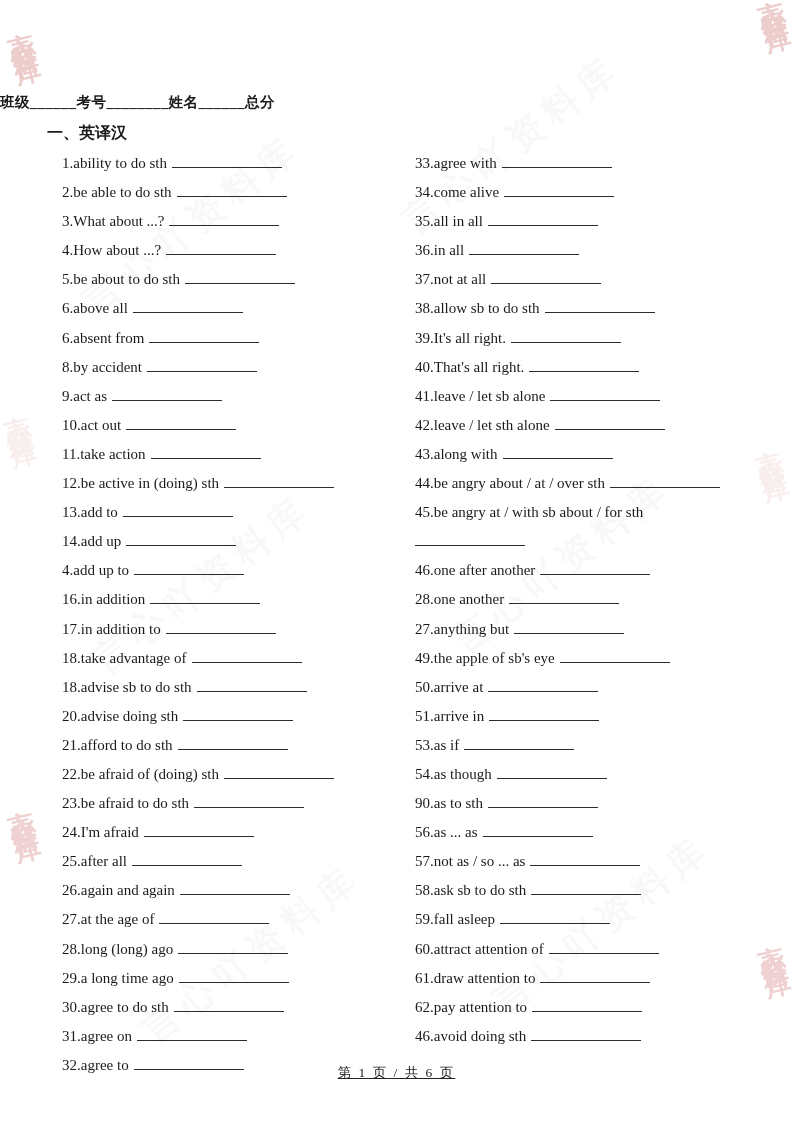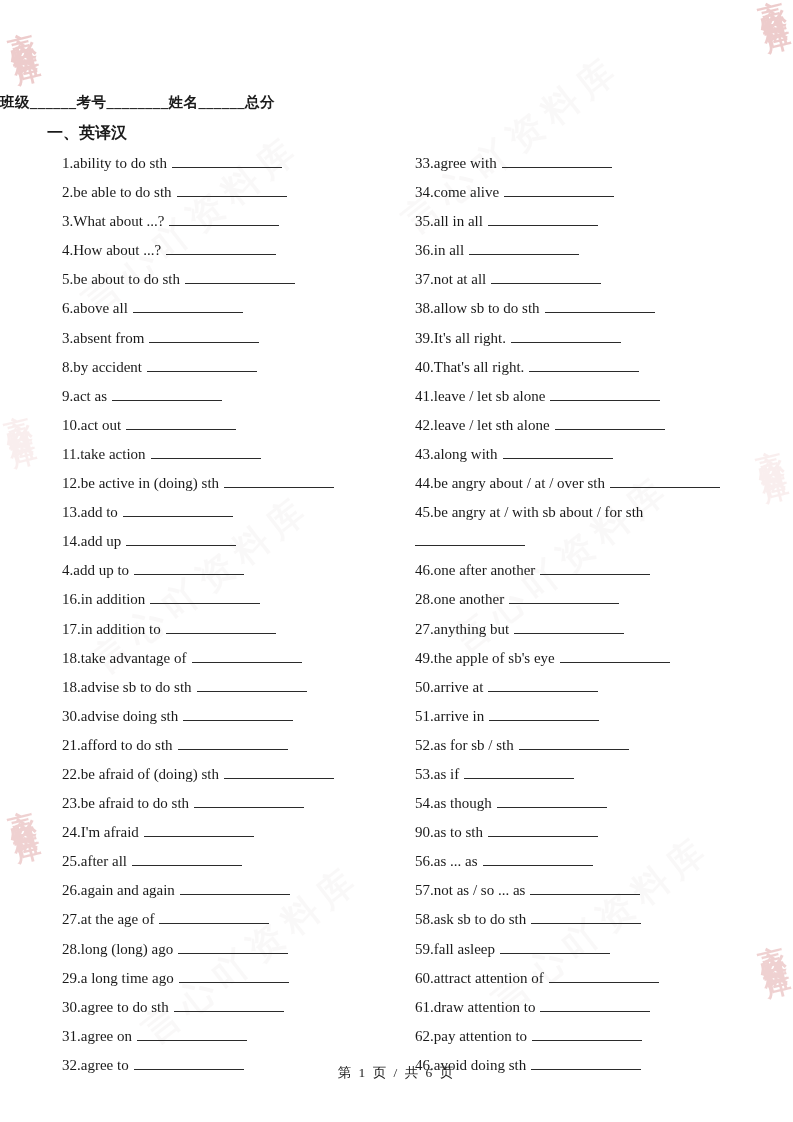--- a/index.html
+++ b/index.html
@@ -36,20 +36,21 @@
   .phrase { }
   .blank {
     display:inline-block; width:110px; height:5px;
     border-bottom:1px solid #2b2b2b;
   }
   .phrase + .blank { margin-left:5px; }
   .footer {
     position:absolute; top:1064px; left:0; width:100%;
     text-align:center; font-size:13.5px; color:#222;
     letter-spacing:2px;
+    text-decoration:underline;
   }
   
   .wm-edge {
     position:absolute;
     writing-mode:vertical-rl;
     font-family:"Liberation Sans", sans-serif;
     font-size:26px; font-weight:bold;
     color:#dd9b9b;
     letter-spacing:5px;
     pointer-events:none;
@@ -100,34 +101,34 @@
   <div class="info-line">班级______考号________姓名______总分</div>
   <div class="section-heading">一、英译汉</div>
 
   <div class="col col-left">
       <div class="row"><span class="phrase">1.ability to do sth</span><span class="blank"></span></div>
       <div class="row"><span class="phrase">2.be able to do sth</span><span class="blank"></span></div>
       <div class="row"><span class="phrase">3.What about ...?</span><span class="blank"></span></div>
       <div class="row"><span class="phrase">4.How about ...?</span><span class="blank"></span></div>
       <div class="row"><span class="phrase">5.be about to do sth</span><span class="blank"></span></div>
       <div class="row"><span class="phrase">6.above all</span><span class="blank"></span></div>
-      <div class="row"><span class="phrase">3.absent from</span><span class="blank"></span></div>
+      <div class="row"><span class="phrase">6.absent from</span><span class="blank"></span></div>
       <div class="row"><span class="phrase">8.by accident</span><span class="blank"></span></div>
       <div class="row"><span class="phrase">9.act as</span><span class="blank"></span></div>
       <div class="row"><span class="phrase">10.act out</span><span class="blank"></span></div>
       <div class="row"><span class="phrase">11.take action</span><span class="blank"></span></div>
       <div class="row"><span class="phrase">12.be active in (doing) sth</span><span class="blank"></span></div>
       <div class="row"><span class="phrase">13.add to</span><span class="blank"></span></div>
       <div class="row"><span class="phrase">14.add up</span><span class="blank"></span></div>
       <div class="row"><span class="phrase">4.add up to</span><span class="blank"></span></div>
       <div class="row"><span class="phrase">16.in addition</span><span class="blank"></span></div>
       <div class="row"><span class="phrase">17.in addition to</span><span class="blank"></span></div>
       <div class="row"><span class="phrase">18.take advantage of</span><span class="blank"></span></div>
       <div class="row"><span class="phrase">18.advise sb to do sth</span><span class="blank"></span></div>
-      <div class="row"><span class="phrase">30.advise doing sth</span><span class="blank"></span></div>
+      <div class="row"><span class="phrase">20.advise doing sth</span><span class="blank"></span></div>
       <div class="row"><span class="phrase">21.afford to do sth</span><span class="blank"></span></div>
       <div class="row"><span class="phrase">22.be afraid of (doing) sth</span><span class="blank"></span></div>
       <div class="row"><span class="phrase">23.be afraid to do sth</span><span class="blank"></span></div>
       <div class="row"><span class="phrase">24.I'm afraid</span><span class="blank"></span></div>
       <div class="row"><span class="phrase">25.after all</span><span class="blank"></span></div>
       <div class="row"><span class="phrase">26.again and again</span><span class="blank"></span></div>
       <div class="row"><span class="phrase">27.at the age of</span><span class="blank"></span></div>
       <div class="row"><span class="phrase">28.long (long) ago</span><span class="blank"></span></div>
       <div class="row"><span class="phrase">29.a long time ago</span><span class="blank"></span></div>
       <div class="row"><span class="phrase">30.agree to do sth</span><span class="blank"></span></div>
@@ -148,21 +149,20 @@
       <div class="row"><span class="phrase">43.along with</span><span class="blank"></span></div>
       <div class="row"><span class="phrase">44.be angry about / at / over sth</span><span class="blank"></span></div>
       <div class="row"><span class="phrase">45.be angry at / with sb about / for sth</span></div>
       <div class="row"><span class="blank"></span></div>
       <div class="row"><span class="phrase">46.one after another</span><span class="blank"></span></div>
       <div class="row"><span class="phrase">28.one another</span><span class="blank"></span></div>
       <div class="row"><span class="phrase">27.anything but</span><span class="blank"></span></div>
       <div class="row"><span class="phrase">49.the apple of sb's eye</span><span class="blank"></span></div>
       <div class="row"><span class="phrase">50.arrive at</span><span class="blank"></span></div>
       <div class="row"><span class="phrase">51.arrive in</span><span class="blank"></span></div>
-      <div class="row"><span class="phrase">52.as for sb / sth</span><span class="blank"></span></div>
       <div class="row"><span class="phrase">53.as if</span><span class="blank"></span></div>
       <div class="row"><span class="phrase">54.as though</span><span class="blank"></span></div>
       <div class="row"><span class="phrase">90.as to sth</span><span class="blank"></span></div>
       <div class="row"><span class="phrase">56.as ... as</span><span class="blank"></span></div>
       <div class="row"><span class="phrase">57.not as / so ... as</span><span class="blank"></span></div>
       <div class="row"><span class="phrase">58.ask sb to do sth</span><span class="blank"></span></div>
       <div class="row"><span class="phrase">59.fall asleep</span><span class="blank"></span></div>
       <div class="row"><span class="phrase">60.attract attention of</span><span class="blank"></span></div>
       <div class="row"><span class="phrase">61.draw attention to</span><span class="blank"></span></div>
       <div class="row"><span class="phrase">62.pay attention to</span><span class="blank"></span></div>

